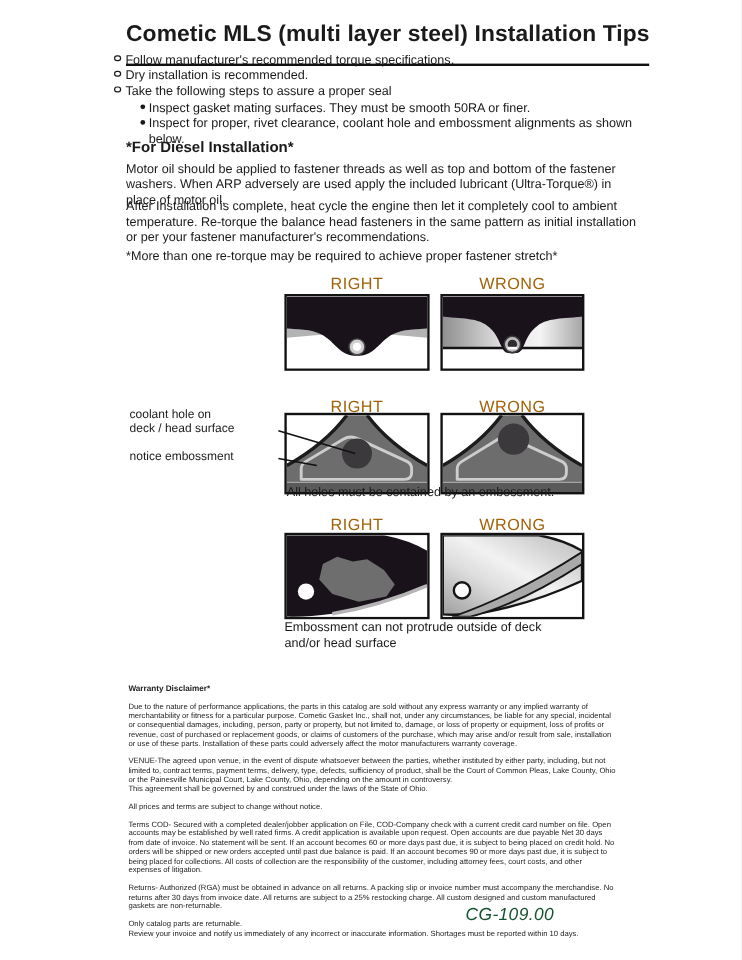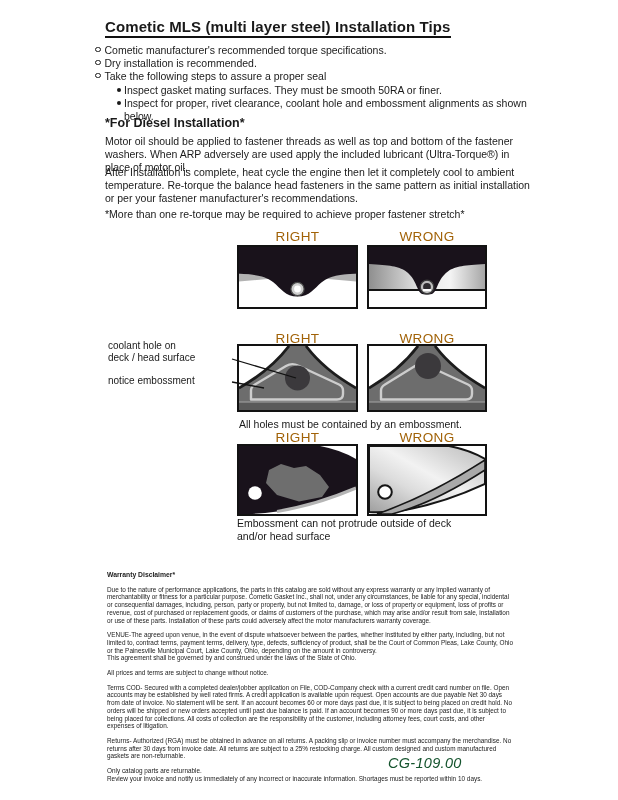--- a/index.html
+++ b/index.html
@@ -3,22 +3,22 @@
 <meta charset="utf-8">
 <style>
   html,body{margin:0;padding:0;background:#e8e8e8;}
   .page{
     position:relative;width:618px;height:800px;background:#ffffff;
     font-family:"Liberation Sans","DejaVu Sans",sans-serif;color:#1a1a1a;
     overflow:hidden;margin:0 auto;
   }
   .abs{position:absolute;}
   .title{
-    left:105px;top:18px;font-size:15px;font-weight:bold;
-    border-bottom:2px solid #111;padding-bottom:1px;letter-spacing:.1px;
+    left:105px;top:18px;font-size:19px;font-weight:bold;
+    border-bottom:2px solid #111;padding-bottom:13px;letter-spacing:.1px;
   }
   .bullets{left:95px;top:44px;width:440px;font-size:10.5px;line-height:13.2px;}
   .b-row{display:flex;align-items:baseline;}
   .b-dot{
     width:3.5px;height:3.5px;border:1px solid #1a1a1a;border-radius:50%;
     display:inline-block;margin-right:4px;flex:0 0 auto;position:relative;top:-2px;
   }
   .b-sub{margin-left:22px;}
   .b-fdot{
     width:4px;height:4px;background:#1a1a1a;border-radius:50%;
@@ -44,21 +44,21 @@
 </head>
 <body>
 
 <div class="page">
 
   <div class="abs title">Cometic MLS (multi layer steel) Installation Tips</div>
 
   <div class="abs bullets">
     <div class="b-row">
       <span class="b-dot"></span>
-      <span>Cometic manufacturer's recommended torque specifications.</span>
+      <span>Follow manufacturer's recommended torque specifications.</span>
     </div>
     <div class="b-row">
       <span class="b-dot"></span>
       <span>Dry installation is recommended.</span>
     </div>
     <div class="b-row">
       <span class="b-dot"></span>
       <span>Take the following steps to assure a proper seal</span>
     </div>
     <div class="b-row b-sub">
@@ -146,21 +146,21 @@
       <line x1="0" y1="56" x2="116" y2="56" stroke="#a5a5a5" stroke-width="1"></line>
       <path d="M0,0 L49,0 Q31,24 0,42 Z" fill="#ffffff"></path>
       <path d="M49,0 Q31,24 0,42" stroke="#1c1c1c" stroke-width="2.8" fill="none"></path>
       <path d="M116,0 L66,0 Q84,24 116,42 Z" fill="#ffffff"></path>
       <path d="M66,0 Q84,24 116,42" stroke="#1c1c1c" stroke-width="2.8" fill="none"></path>
       <path d="M12,53.5 L12,44.5 Q12,41 16,38.5 L46,20 Q52,16.5 58,19.5 L99,38.5 Q103,40.5 103,44.5 L103,48 Q103,53.5 97,53.5 L18,53.5 Q12,53.5 12,53.5 Z" stroke="#cdcdcd" stroke-width="2.4" fill="none" stroke-linejoin="round"></path>
       <circle cx="59" cy="20" r="13" fill="#3b393c"></circle>
     </svg>
   </div>
 
-  <div class="abs caption" style="left:239px;top:418px;">All holes must be contained by an embossment.</div>
+  <div class="abs caption" style="left:239px;top:404px;">All holes must be contained by an embossment.</div>
 
   <div class="abs dlabel" style="left:237px;top:430px;width:121px;">RIGHT</div>
   <div class="abs dlabel" style="left:367px;top:430px;width:120px;">WRONG</div>
 
   <div class="abs dbox" style="left:237px;top:444px;">
     <svg width="117" height="68" viewBox="0 0 117 68">
       <rect x="0" y="0" width="117" height="68" fill="#ffffff"></rect>
       <path d="M0,0 L81,0 Q102,4 117,13 L117,42 Q77,59 38,65.5 Q17,68.5 0,68 Z" fill="#19121b"></path>
       <path d="M117,42 Q77,59 38,65.5" stroke="#b5b5b5" stroke-width="3" fill="none"></path>
       <path d="M30,24 L42,18 L55,22 L67,20 L81,29 L90,41 L83,51 L60,55.5 L38,49 L27,37 Z" fill="#6e6e6e"></path>

